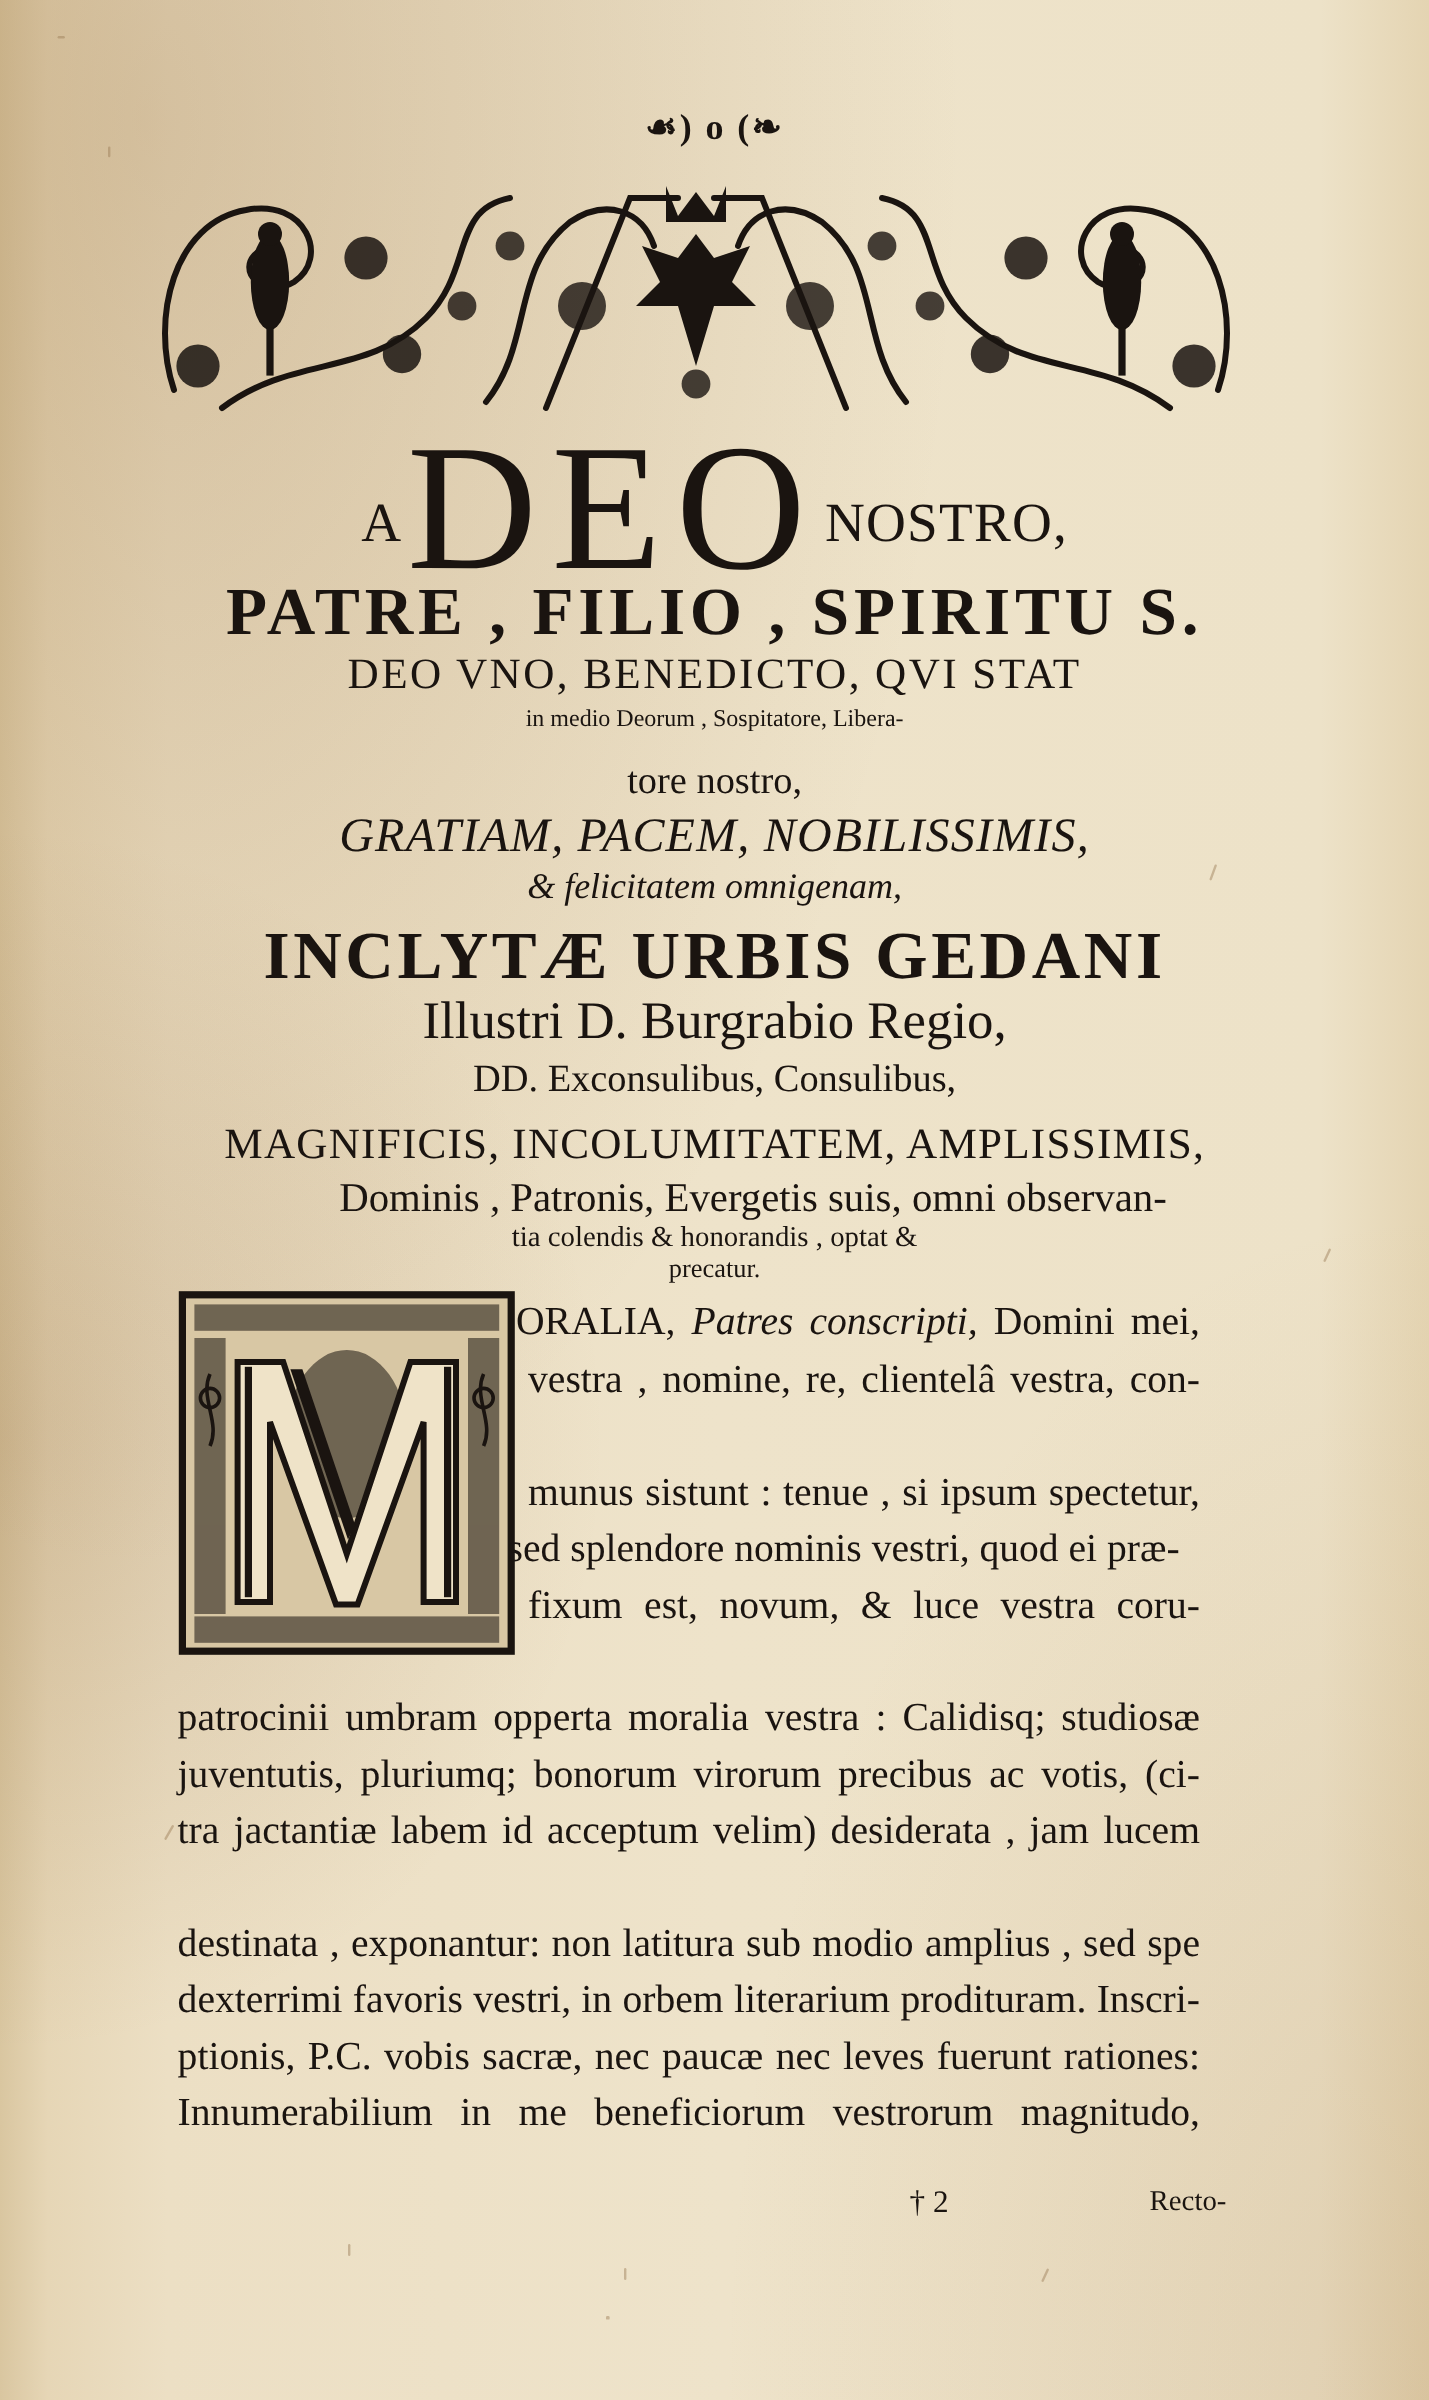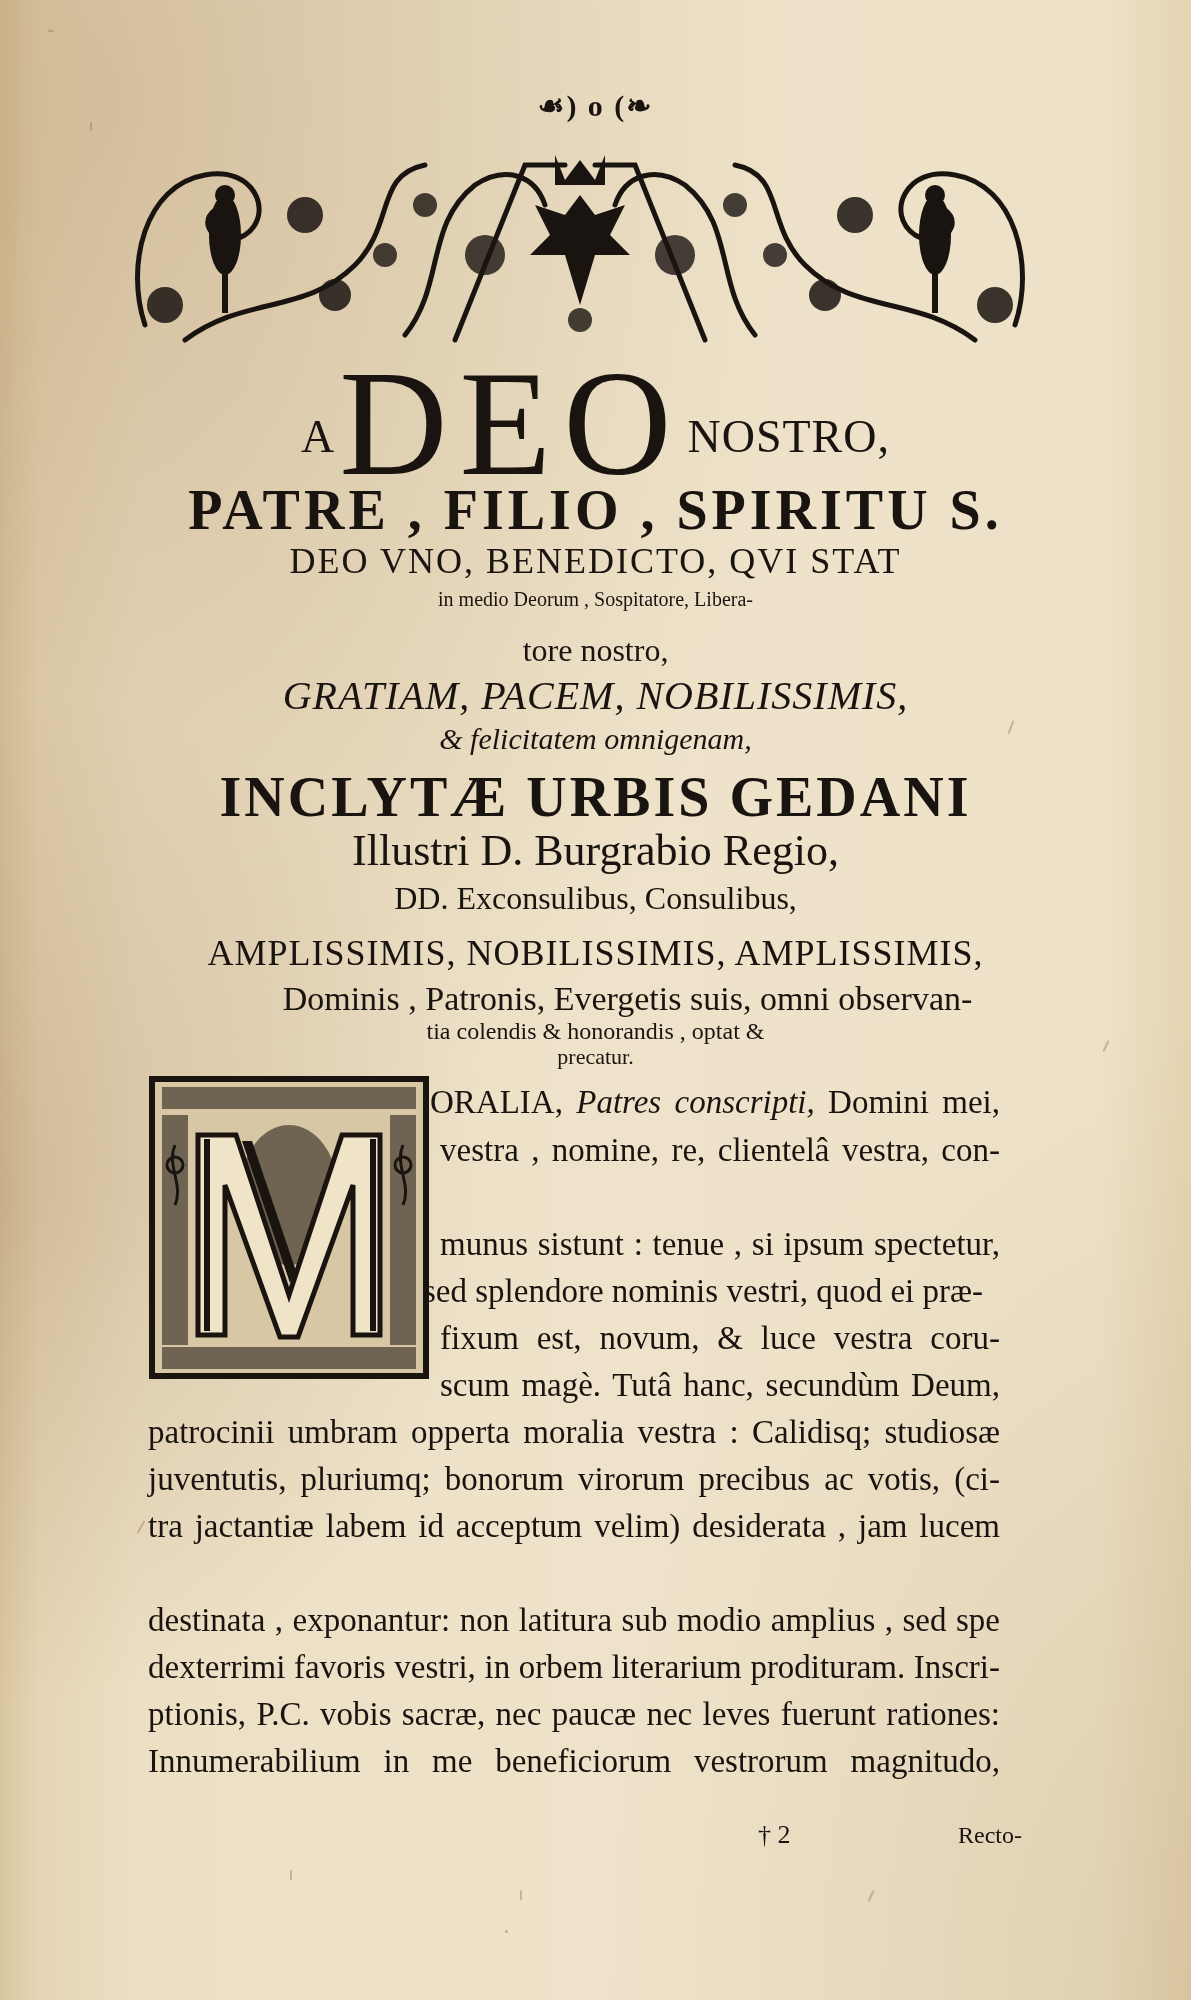--- a/index.html
+++ b/index.html
@@ -126,21 +126,21 @@
   </div>
   <div class="center title-line2">PATRE , FILIO , SPIRITU S.</div>
   <div class="center title-line3">DEO VNO, BENEDICTO, QVI STAT</div>
   <div class="center title-line4">in medio Deorum , Sospitatore, Libera-</div>
   <div class="center title-line5">tore nostro,</div>
   <div class="center title-line6">GRATIAM, PACEM, NOBILISSIMIS,</div>
   <div class="center title-line7">&amp; felicitatem omnigenam,</div>
   <div class="center title-line8">INCLYTÆ URBIS GEDANI</div>
   <div class="center title-line9">Illustri D. Burgrabio Regio,</div>
   <div class="center title-line10">DD. Exconsulibus, Consulibus,</div>
-  <div class="center title-line11">AMPLISSIMIS, NOBILISSIMIS, AMPLISSIMIS,</div>
+  <div class="center title-line11">MAGNIFICIS, INCOLUMITATEM, AMPLISSIMIS,</div>
   <div class="center title-line12">Dominis , Patronis, Evergetis suis, omni observan-</div>
   <div class="center title-line13">tia colendis &amp; honorandis , optat &amp;</div>
   <div class="center title-line14">precatur.</div>
 
   <svg class="dropcap" viewBox="0 0 282 305" xmlns="http://www.w3.org/2000/svg">
     <rect x="4" y="4" width="274" height="297" fill="#d8c7a4" stroke="#1a1410" stroke-width="6"></rect>
     <g fill="#1a1410" opacity="0.55">
       <rect x="14" y="40" width="26" height="230"></rect>
       <rect x="242" y="40" width="26" height="230"></rect>
       <rect x="14" y="12" width="254" height="22"></rect>
@@ -161,21 +161,20 @@
     </g>
   </svg>
 
   <div class="body-line" style="top:1082px;left:430px;width:570px;">
     <span>ORALIA, </span><i>Patres conscripti,</i><span> Domini mei,</span>
   </div>
   <div class="body-line" style="top:1130px;left:440px;width:560px;">vestra , nomine, re, clientelâ vestra, con-</div>
   <div class="body-line" style="top:1224px;left:440px;width:560px;">munus sistunt : tenue , si ipsum spectetur,</div>
   <div class="body-line" style="top:1271px;left:423px;width:560px;">sed splendore nominis vestri, quod ei præ-</div>
   <div class="body-line" style="top:1318px;left:440px;width:560px;">fixum est, novum, &amp; luce vestra coru-</div>
-  <div class="body-line" style="top:1365px;left:440px;width:560px;">scum magè. Tutâ hanc, secundùm Deum,</div>
 
   <div class="body-line" style="top:1412px;left:148px;width:852px;">patrocinii umbram opperta moralia vestra : Calidisq; studiosæ</div>
   <div class="body-line" style="top:1459px;left:148px;width:852px;">juventutis, pluriumq; bonorum virorum precibus ac votis, (ci-</div>
   <div class="body-line" style="top:1506px;left:148px;width:852px;">tra jactantiæ labem id acceptum velim) desiderata , jam lucem</div>
   <div class="body-line" style="top:1600px;left:148px;width:852px;">destinata , exponantur: non latitura sub modio amplius , sed spe</div>
   <div class="body-line" style="top:1647px;left:148px;width:852px;">dexterrimi favoris vestri, in orbem literarium prodituram. Inscri-</div>
   <div class="body-line" style="top:1694px;left:148px;width:852px;">ptionis, P.C. vobis sacræ, nec paucæ nec leves fuerunt rationes:</div>
   <div class="body-line" style="top:1741px;left:148px;width:852px;">Innumerabilium in me beneficiorum vestrorum magnitudo,</div>
 
   <div class="signature">† 2</div>

